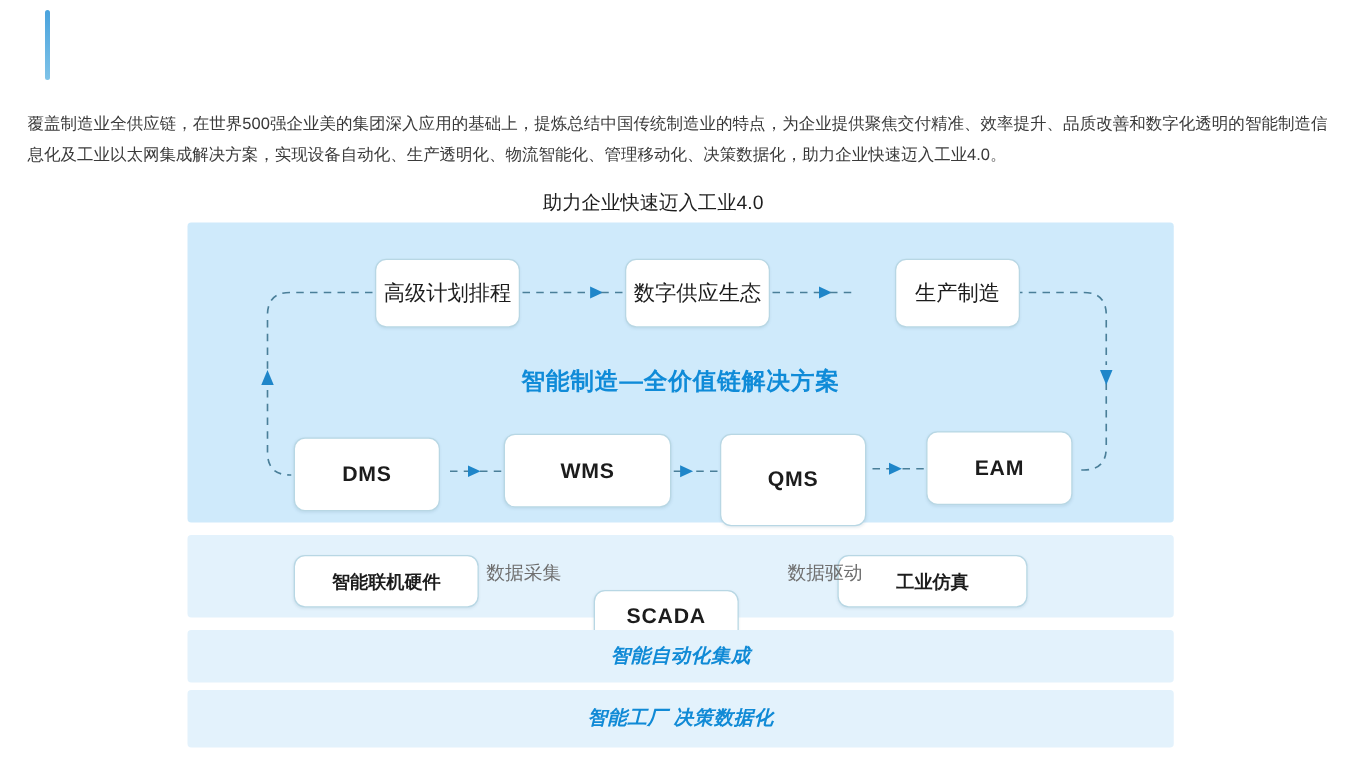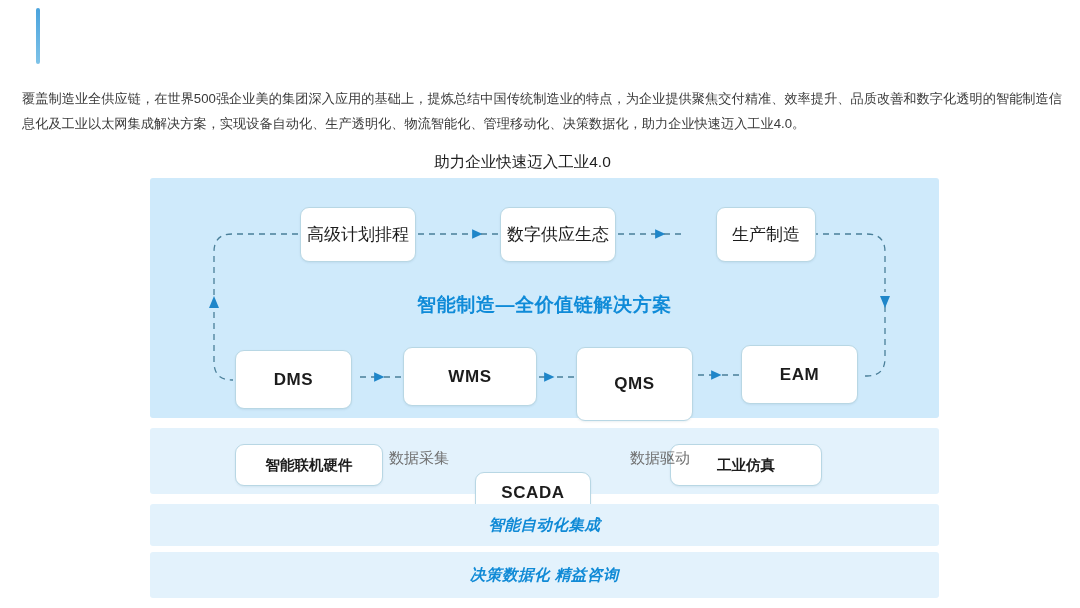--- a/index.html
+++ b/index.html
@@ -247,14 +247,14 @@
   <span>工业仿真</span>
 </div>
 
 <div class="edge-label" id="label-collect">数据采集</div>
 <div class="edge-label" id="label-drive">数据驱动</div>
 
 <div class="band pale" id="band-auto">
   <div class="band-label">智能自动化集成</div>
 </div>
 <div class="band pale" id="band-factory">
-  <div class="band-label">决策数据化  精益咨询</div>
+  <div class="band-label">智能工厂  决策数据化</div>
 </div>
 
 </body></html>

